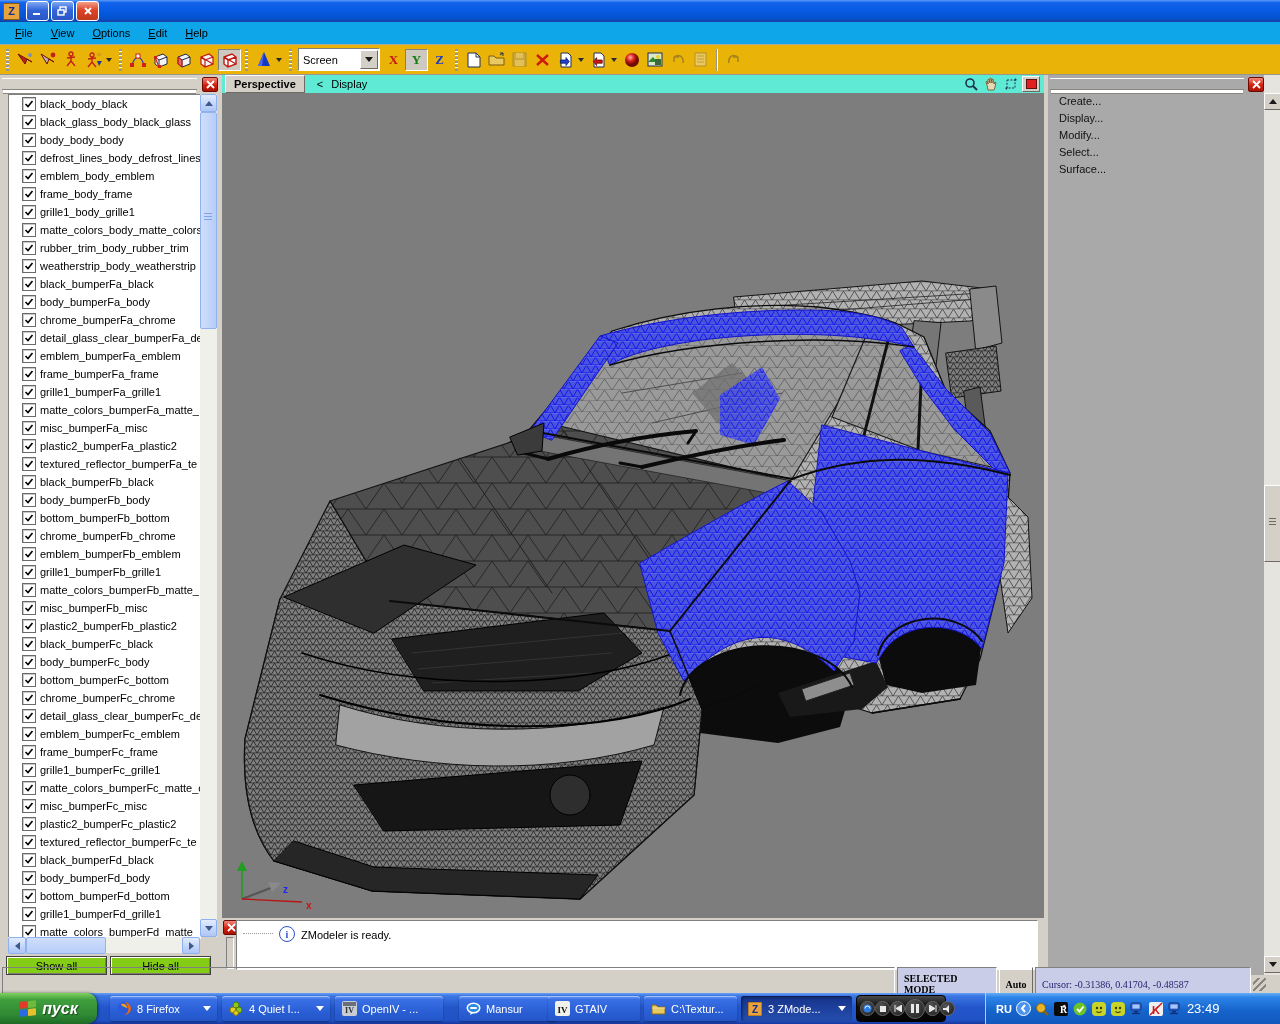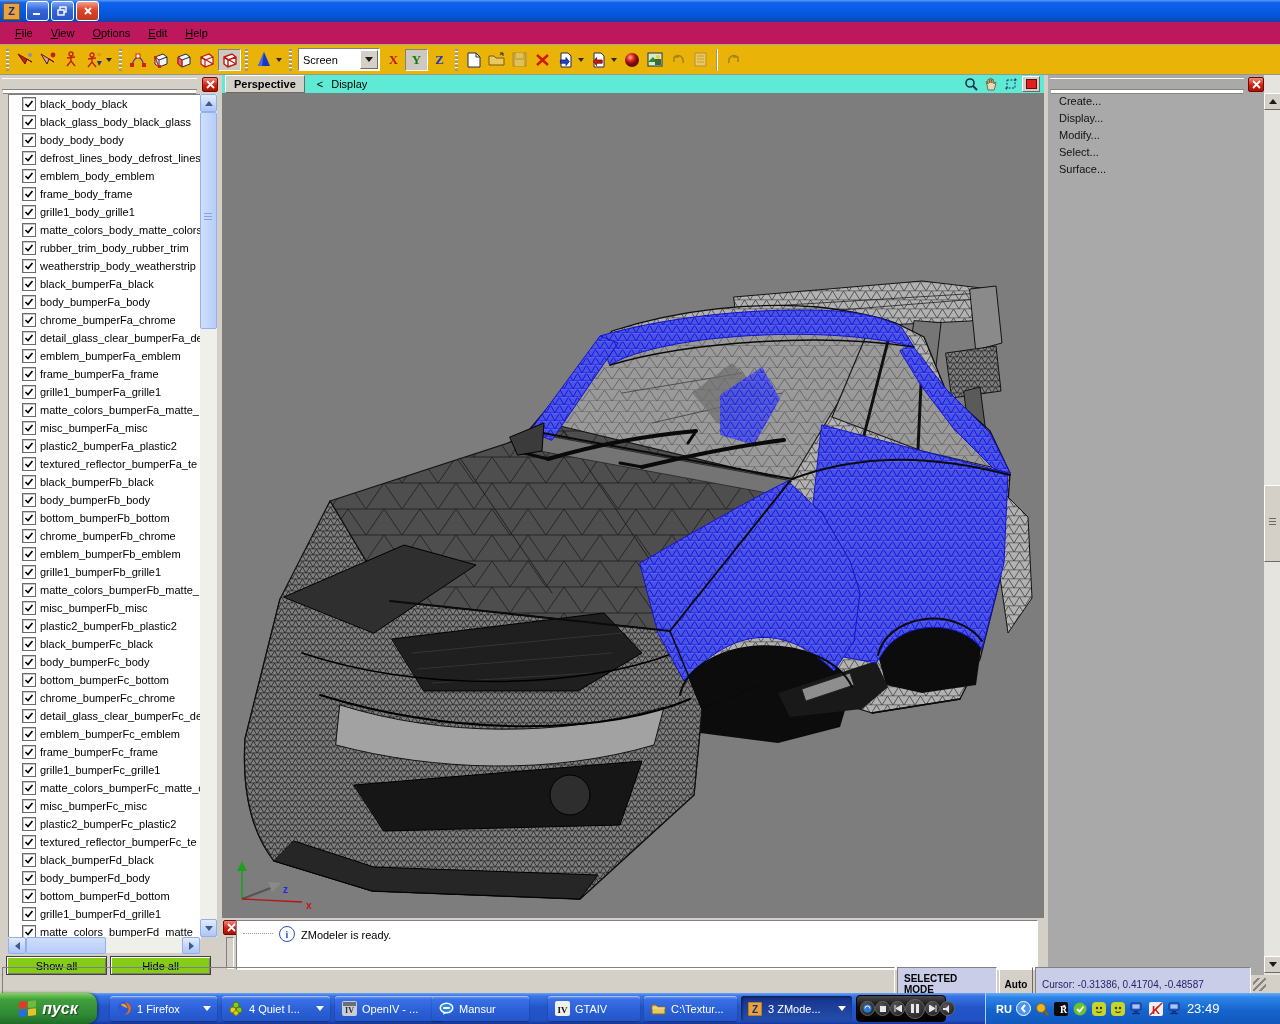--- a/index.html
+++ b/index.html
@@ -13,21 +13,21 @@
     display:flex;align-items:center;padding:0 3px;box-sizing:border-box;}
   #appicon{width:15px;height:15px;background:#e8a33d;border:1px solid #8a5a10;
     display:flex;align-items:center;justify-content:center;color:#182f8a;font-weight:bold;font-size:11px;margin-right:4px;}
   #titletext{color:#fff;font-weight:bold;font-size:12px;text-shadow:1px 1px 1px #10306e;flex:1;}
   .capbtn{width:21px;height:18px;border-radius:3px;margin-left:2px;
     background:linear-gradient(180deg,#7fa8f2,#3365d9 45%,#2a55c4);border:1px solid #fff;
     display:flex;align-items:center;justify-content:center;}
   .capbtn.close{background:linear-gradient(180deg,#f2a089,#dd4328 45%,#c03a1d);}
 
   
-  #menubar{left:0;top:22px;width:1280px;height:23px;background:#be185d;
+  #menubar{left:0;top:22px;width:1280px;height:23px;background:#0ea5e9;
     border-bottom:1px solid #aba99f;display:flex;align-items:center;padding-left:8px;box-sizing:border-box;}
   .mitem{display:inline-block;padding:2px 7px;margin-right:4px;}
   .mitem::first-letter{text-decoration:underline;}
 
   
   #toolbar{left:0;top:45px;width:1280px;height:30px;background:#eab308;
     border-bottom:1px solid #9a968e;display:flex;align-items:center;padding-left:2px;box-sizing:border-box;}
   .grip{width:3px;height:22px;margin:0 4px;
     background:repeating-linear-gradient(180deg,#9a968e 0 2px,#ffffff 2px 3px,transparent 3px 4px);}
   .tbtn{width:23px;height:22px;display:flex;align-items:center;justify-content:center;flex:0 0 auto;}
@@ -101,21 +101,21 @@
   .tri-up-g{width:0;height:0;border-left:4px solid transparent;border-right:4px solid transparent;border-bottom:5px solid #1a1a1a;}
   .tri-dn-g{width:0;height:0;border-left:4px solid transparent;border-right:4px solid transparent;border-top:5px solid #1a1a1a;}
   .cthumb{position:absolute;left:0;width:16px;background:#d4d0c8;border:1px solid;border-color:#fff #6e6a63 #6e6a63 #fff;}
   .cthumb .gm{position:absolute;left:4px;top:46%;width:7px;height:1px;background:#6e6a63;box-shadow:0 3px 0 #6e6a63,0 -3px 0 #6e6a63;}
 
   .divider{top:75px;width:4px;height:900px;background:#d4d0c8;}
 
   
   #statusbar{left:0;top:975px;width:1280px;height:18px;background:#d4d0c8;display:flex;align-items:center;}
   .seg{height:14px;border:1px solid;border-color:#808080 #fff #fff #808080;margin-left:2px;
-    display:flex;align-items:center;padding:16px 6px;box-sizing:border-box;font-size:10px;}
+    display:flex;align-items:center;padding:16px 6px;box-sizing:border-box;font-size:10px;font-family:Liberation Serif, serif;}
   .seg.raisedseg{border-color:#fff #6e6a63 #6e6a63 #fff;}
   #grip-dots{margin-left:2px;width:13px;height:13px;
     background:repeating-linear-gradient(135deg,transparent 0 3px,#8a867e 3px 5px);}
 
   
   #taskbar{left:0;top:993px;width:1280px;height:31px;
     background:linear-gradient(180deg,#6ba1f4 0%,#3b77e4 9%,#2456cb 45%,#2052c4 88%,#17379e 100%);}
   #startbtn{position:absolute;left:0;top:0;height:31px;width:97px;border-radius:0 10px 10px 0;
     background:linear-gradient(180deg,#7fd35e 0%,#3f9e3c 22%,#2f8a34 70%,#1e6b26 100%);
     box-shadow:1px 0 3px rgba(0,0,0,.5);display:flex;align-items:center;justify-content:center;gap:5px;
@@ -1014,21 +1014,21 @@
   </div>
 
   <div class="tbtn2" style="left:110px;width:107px;">
     <span class="ticon">
         <svg width="15" height="15">
           <circle cx="7.5" cy="7.5" r="7" fill="#2a5adb"></circle>
           <path d="M7.5,1 A6.5,6.5 0 0 1 14,7.5 A6.5,6.5 0 0 1 7.5,14 C11,12 12,9 11,6 C10,3.5 9,2 7.5,1 Z" fill="#e86a10"></path>
           <path d="M4,3 C7,2 10,4 10.5,7 C8,6 5,6 4,3 Z" fill="#f4a018"></path>
         </svg>
       </span>
-    <span>1 Firefox</span>
+    <span>8 Firefox</span>
       <span class="dd"></span>
   </div>
   <div class="tbtn2" style="left:222px;width:108px;">
     <span class="ticon">
         <svg width="14" height="15">
           <circle cx="7" cy="4" r="3" fill="#8ac81e" stroke="#4a7a08"></circle>
           <circle cx="4" cy="9" r="3" fill="#e8d020" stroke="#8a7a08"></circle>
           <circle cx="10" cy="9" r="3" fill="#8ac81e" stroke="#4a7a08"></circle>
           <circle cx="7" cy="12" r="2.4" fill="#e8d020" stroke="#8a7a08"></circle>
         </svg>
@@ -1039,21 +1039,21 @@
   <div class="tbtn2" style="left:335px;width:108px;">
     <span class="ticon">
         <svg width="15" height="15">
           <rect width="15" height="15" rx="2" fill="#caccd4"></rect>
           <rect x="1" y="1" width="13" height="4" fill="#6a6e7a"></rect>
           <text x="7.5" y="12" text-anchor="middle" font-size="8" font-weight="bold" fill="#2a2e3a" font-family="Liberation Serif,serif">IV</text>
         </svg>
       </span>
     <span>OpenIV - ...</span>
   </div>
-  <div class="tbtn2" style="left:432px;width:97px;">
+  <div class="tbtn2" style="left:459px;width:97px;">
     <span class="ticon">
         <svg width="15" height="14">
           <ellipse cx="7.5" cy="6" rx="7" ry="5.5" fill="#fff"></ellipse>
           <ellipse cx="7.5" cy="6" rx="5.5" ry="4" fill="#2a8ae0"></ellipse>
           <path d="M5,10 L4,13 L8,10.5 Z" fill="#fff"></path>
           <rect x="4" y="5" width="7" height="2" rx="1" fill="#fff"></rect>
         </svg>
       </span>
     <span>Mansur</span>
   </div>

